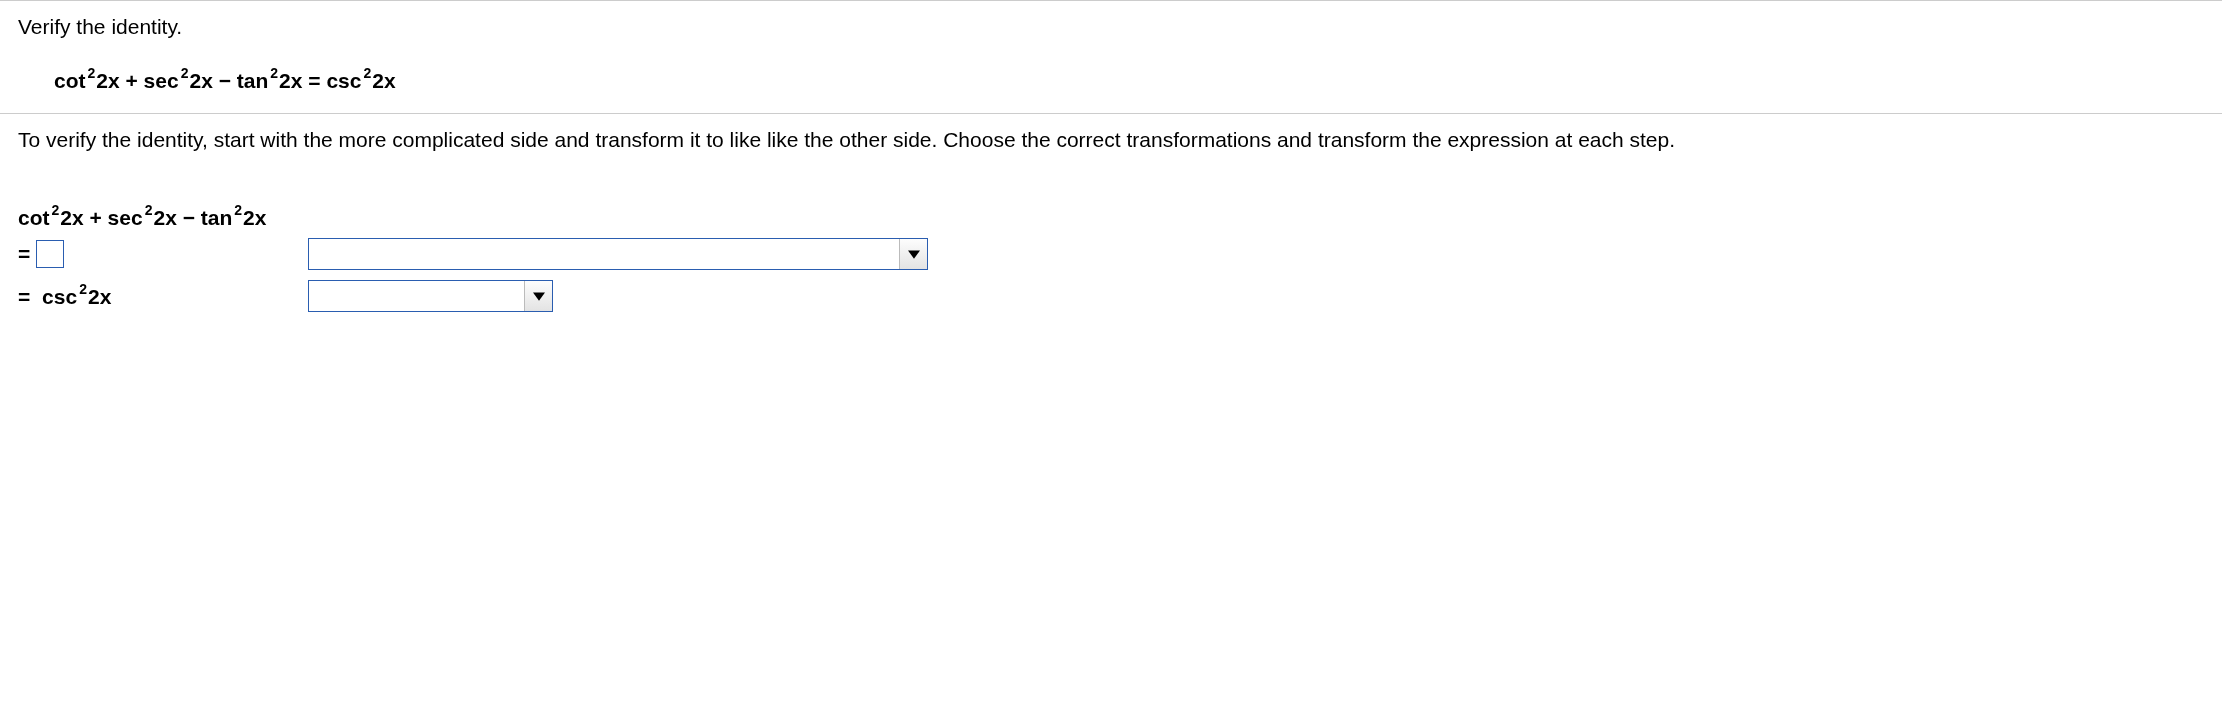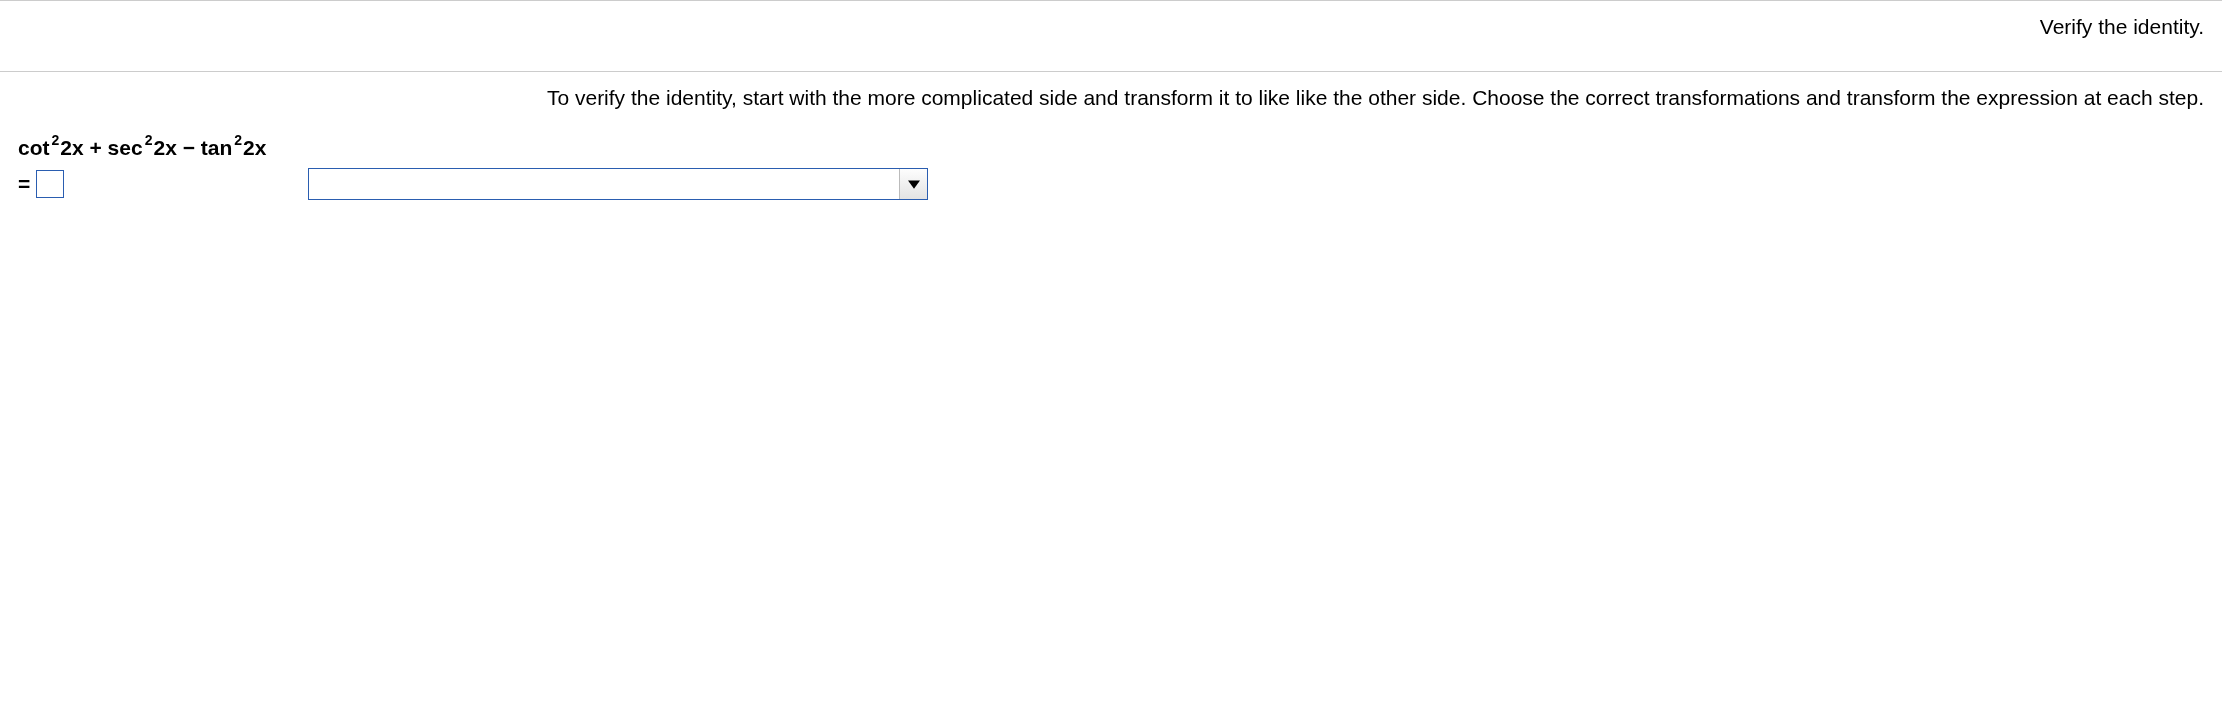--- a/index.html
+++ b/index.html
@@ -11,21 +11,20 @@
     color: #000;
     background: #fff;
     width: 2222px;
   }
   .hr {
     border-top: 1px solid #ccc;
     width: 100%;
   }
   .section {
     padding: 14px 18px;
-    text-align: right;
   }
   .instruction {
     font-size: 21px;
     margin-bottom: 18px;
   }
   .identity-line {
     padding-left: 36px;
     padding-top: 10px;
     padding-bottom: 6px;
   }
@@ -99,31 +98,42 @@
     fill: #000;
   }
 </style>
 </head>
 <body>
 
 <div class="hr"></div>
 
 <div class="section">
   <div class="instruction">Verify the identity.</div>
+  <div class="identity-line">
+    <span class="math">
+      <span class="fn">cot</span><span class="sup">2</span><span>2x</span>
+      <span>+</span>
+      <span class="fn">sec</span><span class="sup">2</span><span>2x</span>
+      <span>−</span>
+      <span class="fn">tan</span><span class="sup">2</span><span>2x</span>
+      <span>=</span>
+      <span class="fn">csc</span><span class="sup">2</span><span>2x</span>
+    </span>
+  </div>
 </div>
 
 <div class="hr"></div>
 
 <div class="section">
   <div>To verify the identity, start with the more complicated side and transform it to like like the other side. Choose the correct transformations and transform the expression at each step.</div>
 </div>
 
 <div class="steps">
 
-  <div class="math" style="margin-bottom:8px;">
+  <div class="math" style="margin-bottom:8px;margin-top:28px;">
     <span class="fn">cot</span><span class="sup">2</span><span>2x</span>
     <span>+</span>
     <span class="fn">sec</span><span class="sup">2</span><span>2x</span>
     <span>−</span>
     <span class="fn">tan</span><span class="sup">2</span><span>2x</span>
   </div>
 
   <div class="step-row">
     <div class="step-left">
       <span class="math eq-sign">=</span>
@@ -132,14 +142,30 @@
     <div class="dropdown wide">
       <span class="dd-text"></span>
       <span class="dd-arrow">
         <svg viewBox="0 0 10 10">
             <polygon points="0,2 10,2 5,9"></polygon>
           </svg>
       </span>
     </div>
   </div>
 
+  <div class="step-row">
+    <div class="step-left">
+      <span class="math">
+        <span class="eq-sign">=</span>
+        <span class="fn">csc</span><span class="sup">2</span><span>2x</span>
+      </span>
+    </div>
+    <div class="dropdown narrow">
+      <span class="dd-text"></span>
+      <span class="dd-arrow">
+        <svg viewBox="0 0 10 10">
+            <polygon points="0,2 10,2 5,9"></polygon>
+          </svg>
+      </span>
+    </div>
+  </div>
 
 </div>
 
 </body></html>

